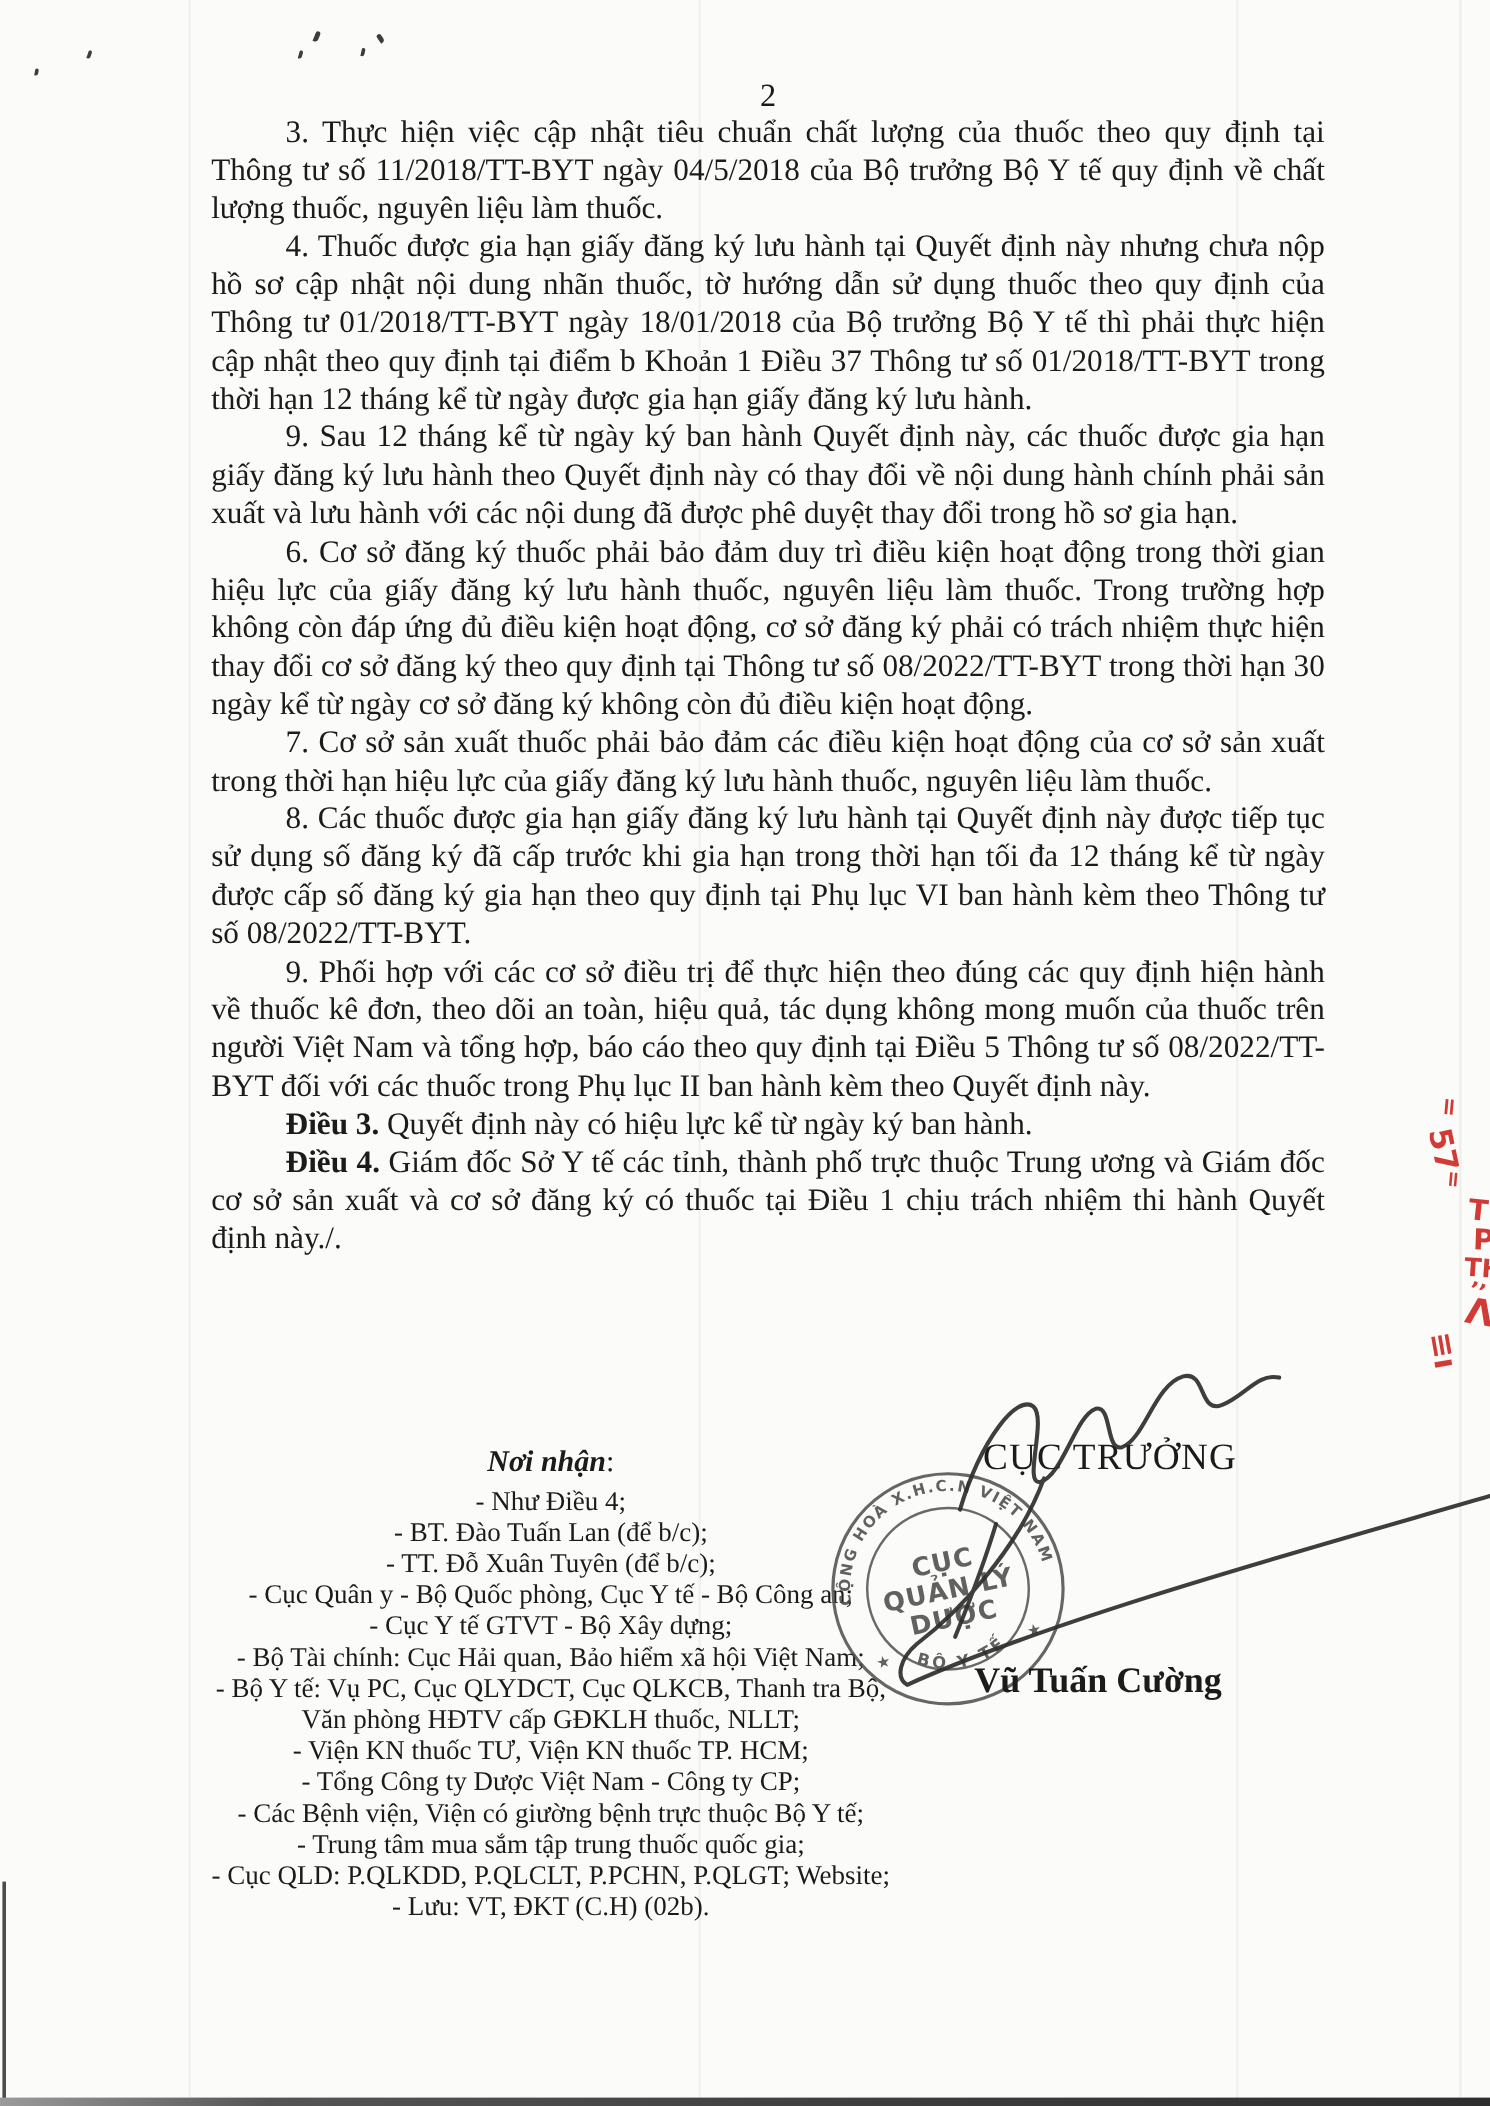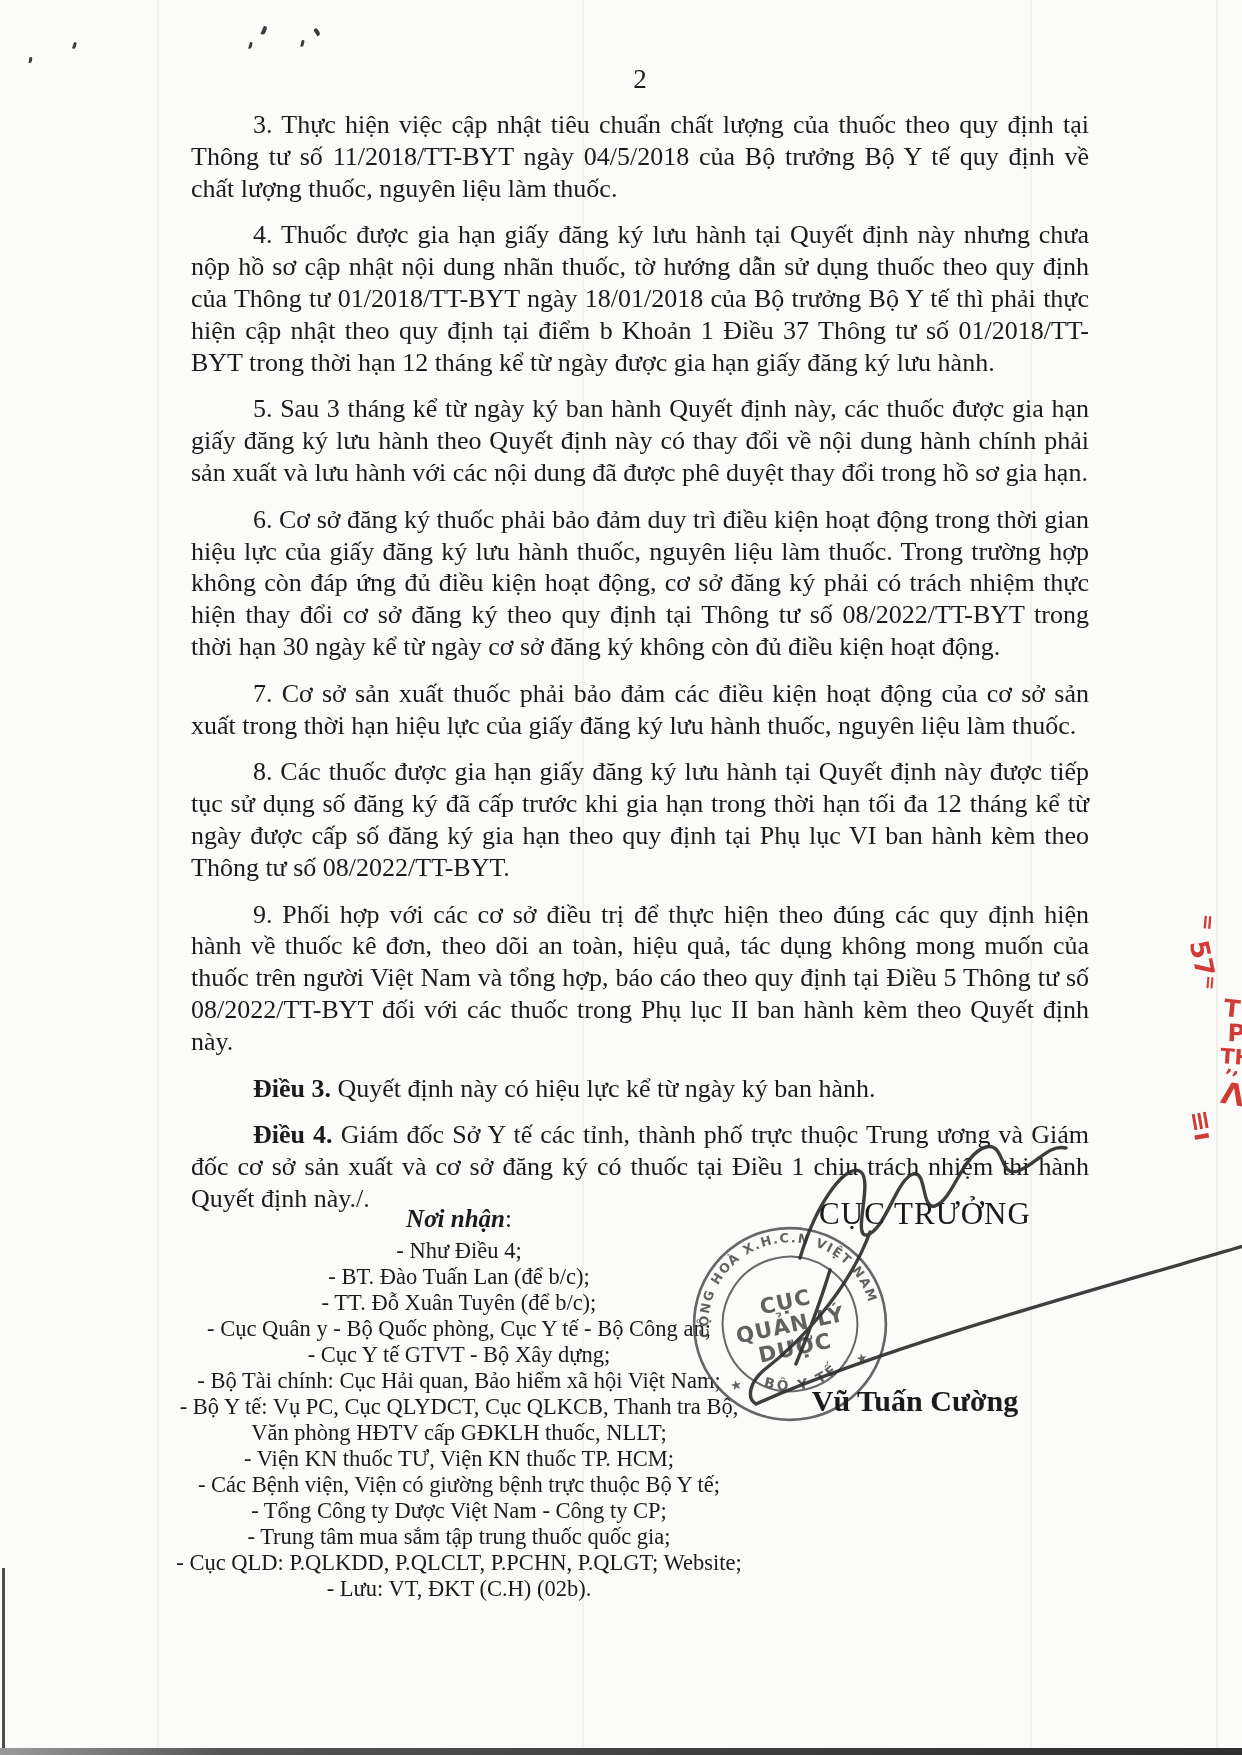--- a/index.html
+++ b/index.html
@@ -32,21 +32,21 @@
   .sp5{left:315px;top:28px;width:4px;height:8px;transform:rotate(-35deg);}
 
   .page-num{
     position:absolute;left:176px;top:64px;width:928px;
     text-align:center;font-size:27px;
   }
   .body-text{
     position:absolute;left:176px;top:94px;width:928px;
     font-size:26px;line-height:31.8px;text-align:justify;
   }
-  .body-text p{margin:15px;text-indent:62px;}
+  .body-text p{margin:0;text-indent:62px;}
   .body-text b{font-weight:bold;}
 
   .recipients{
     position:absolute;left:176px;top:1206px;width:566px;
     font-size:22.5px;line-height:26px;text-align:center;
   }
   .recipients-heading{font-size:25px;margin-bottom:6px;}
   .recipients-heading .rh{font-weight:bold;font-style:italic;}
   .r-item{margin:0;}
 
@@ -97,41 +97,41 @@
   <div class="speck sp2"></div>
   <div class="speck sp3"></div>
   <div class="speck sp4"></div>
   <div class="speck sp5"></div>
 
   <div class="page-num">2</div>
 
   <div class="body-text">
     <p>3. Thực hiện việc cập nhật tiêu chuẩn chất lượng của thuốc theo quy định tại Thông tư số 11/2018/TT-BYT ngày 04/5/2018 của Bộ trưởng Bộ Y tế quy định về chất lượng thuốc, nguyên liệu làm thuốc.</p>
     <p>4. Thuốc được gia hạn giấy đăng ký lưu hành tại Quyết định này nhưng chưa nộp hồ sơ cập nhật nội dung nhãn thuốc, tờ hướng dẫn sử dụng thuốc theo quy định của Thông tư 01/2018/TT-BYT ngày 18/01/2018 của Bộ trưởng Bộ Y tế thì phải thực hiện cập nhật theo quy định tại điểm b Khoản 1 Điều 37 Thông tư số 01/2018/TT-BYT trong thời hạn 12 tháng kể từ ngày được gia hạn giấy đăng ký lưu hành.</p>
-    <p>5. Sau 3 tháng kể từ ngày ký ban hành Quyết định này, các thuốc được gia hạn giấy đăng ký lưu hành theo Quyết định này có thay đổi về nội dung hành chính phải sản xuất và lưu hành với các nội dung đã được phê duyệt thay đổi trong hồ sơ gia hạn.</p>
+    <p>9. Sau 12 tháng kể từ ngày ký ban hành Quyết định này, các thuốc được gia hạn giấy đăng ký lưu hành theo Quyết định này có thay đổi về nội dung hành chính phải sản xuất và lưu hành với các nội dung đã được phê duyệt thay đổi trong hồ sơ gia hạn.</p>
     <p>6. Cơ sở đăng ký thuốc phải bảo đảm duy trì điều kiện hoạt động trong thời gian hiệu lực của giấy đăng ký lưu hành thuốc, nguyên liệu làm thuốc. Trong trường hợp không còn đáp ứng đủ điều kiện hoạt động, cơ sở đăng ký phải có trách nhiệm thực hiện thay đổi cơ sở đăng ký theo quy định tại Thông tư số 08/2022/TT-BYT trong thời hạn 30 ngày kể từ ngày cơ sở đăng ký không còn đủ điều kiện hoạt động.</p>
     <p>7. Cơ sở sản xuất thuốc phải bảo đảm các điều kiện hoạt động của cơ sở sản xuất trong thời hạn hiệu lực của giấy đăng ký lưu hành thuốc, nguyên liệu làm thuốc.</p>
     <p>8. Các thuốc được gia hạn giấy đăng ký lưu hành tại Quyết định này được tiếp tục sử dụng số đăng ký đã cấp trước khi gia hạn trong thời hạn tối đa 12 tháng kể từ ngày được cấp số đăng ký gia hạn theo quy định tại Phụ lục VI ban hành kèm theo Thông tư số 08/2022/TT-BYT.</p>
     <p>9. Phối hợp với các cơ sở điều trị để thực hiện theo đúng các quy định hiện hành về thuốc kê đơn, theo dõi an toàn, hiệu quả, tác dụng không mong muốn của thuốc trên người Việt Nam và tổng hợp, báo cáo theo quy định tại Điều 5 Thông tư số 08/2022/TT-BYT đối với các thuốc trong Phụ lục II ban hành kèm theo Quyết định này.</p>
     <p><b>Điều 3.</b><span> Quyết định này có hiệu lực kể từ ngày ký ban hành.</span></p>
     <p><b>Điều 4.</b><span> Giám đốc Sở Y tế các tỉnh, thành phố trực thuộc Trung ương và Giám đốc cơ sở sản xuất và cơ sở đăng ký có thuốc tại Điều 1 chịu trách nhiệm thi hành Quyết định này./.</span></p>
   </div>
 
   <div class="recipients">
     <div class="recipients-heading"><span class="rh">Nơi nhận</span><span>:</span></div>
     <div class="r-item">- Như Điều 4;</div>
     <div class="r-item">- BT. Đào Tuấn Lan (để b/c);</div>
     <div class="r-item">- TT. Đỗ Xuân Tuyên (để b/c);</div>
     <div class="r-item">- Cục Quân y - Bộ Quốc phòng, Cục Y tế - Bộ Công an;</div>
     <div class="r-item">- Cục Y tế GTVT - Bộ Xây dựng;</div>
     <div class="r-item">- Bộ Tài chính: Cục Hải quan, Bảo hiểm xã hội Việt Nam;</div>
     <div class="r-item">- Bộ Y tế: Vụ PC, Cục QLYDCT, Cục QLKCB, Thanh tra Bộ, Văn phòng HĐTV cấp GĐKLH thuốc, NLLT;</div>
     <div class="r-item">- Viện KN thuốc TƯ, Viện KN thuốc TP. HCM;</div>
+    <div class="r-item">- Tổng Công ty Dược Việt Nam - Công ty CP;</div>
     <div class="r-item">- Các Bệnh viện, Viện có giường bệnh trực thuộc Bộ Y tế;</div>
-    <div class="r-item">- Tổng Công ty Dược Việt Nam - Công ty CP;</div>
     <div class="r-item">- Trung tâm mua sắm tập trung thuốc quốc gia;</div>
     <div class="r-item">- Cục QLD: P.QLKDD, P.QLCLT, P.PCHN, P.QLGT; Website;</div>
     <div class="r-item">- Lưu: VT, ĐKT (C.H) (02b).</div>
   </div>
 
   <div class="sig-title">CỤC TRƯỞNG</div>
 
   <svg class="stamp" viewBox="0 0 200 200">
     <defs>
       <path id="arcTop" d="M 20,100 A 80,80 0 0 1 180,100"></path>

